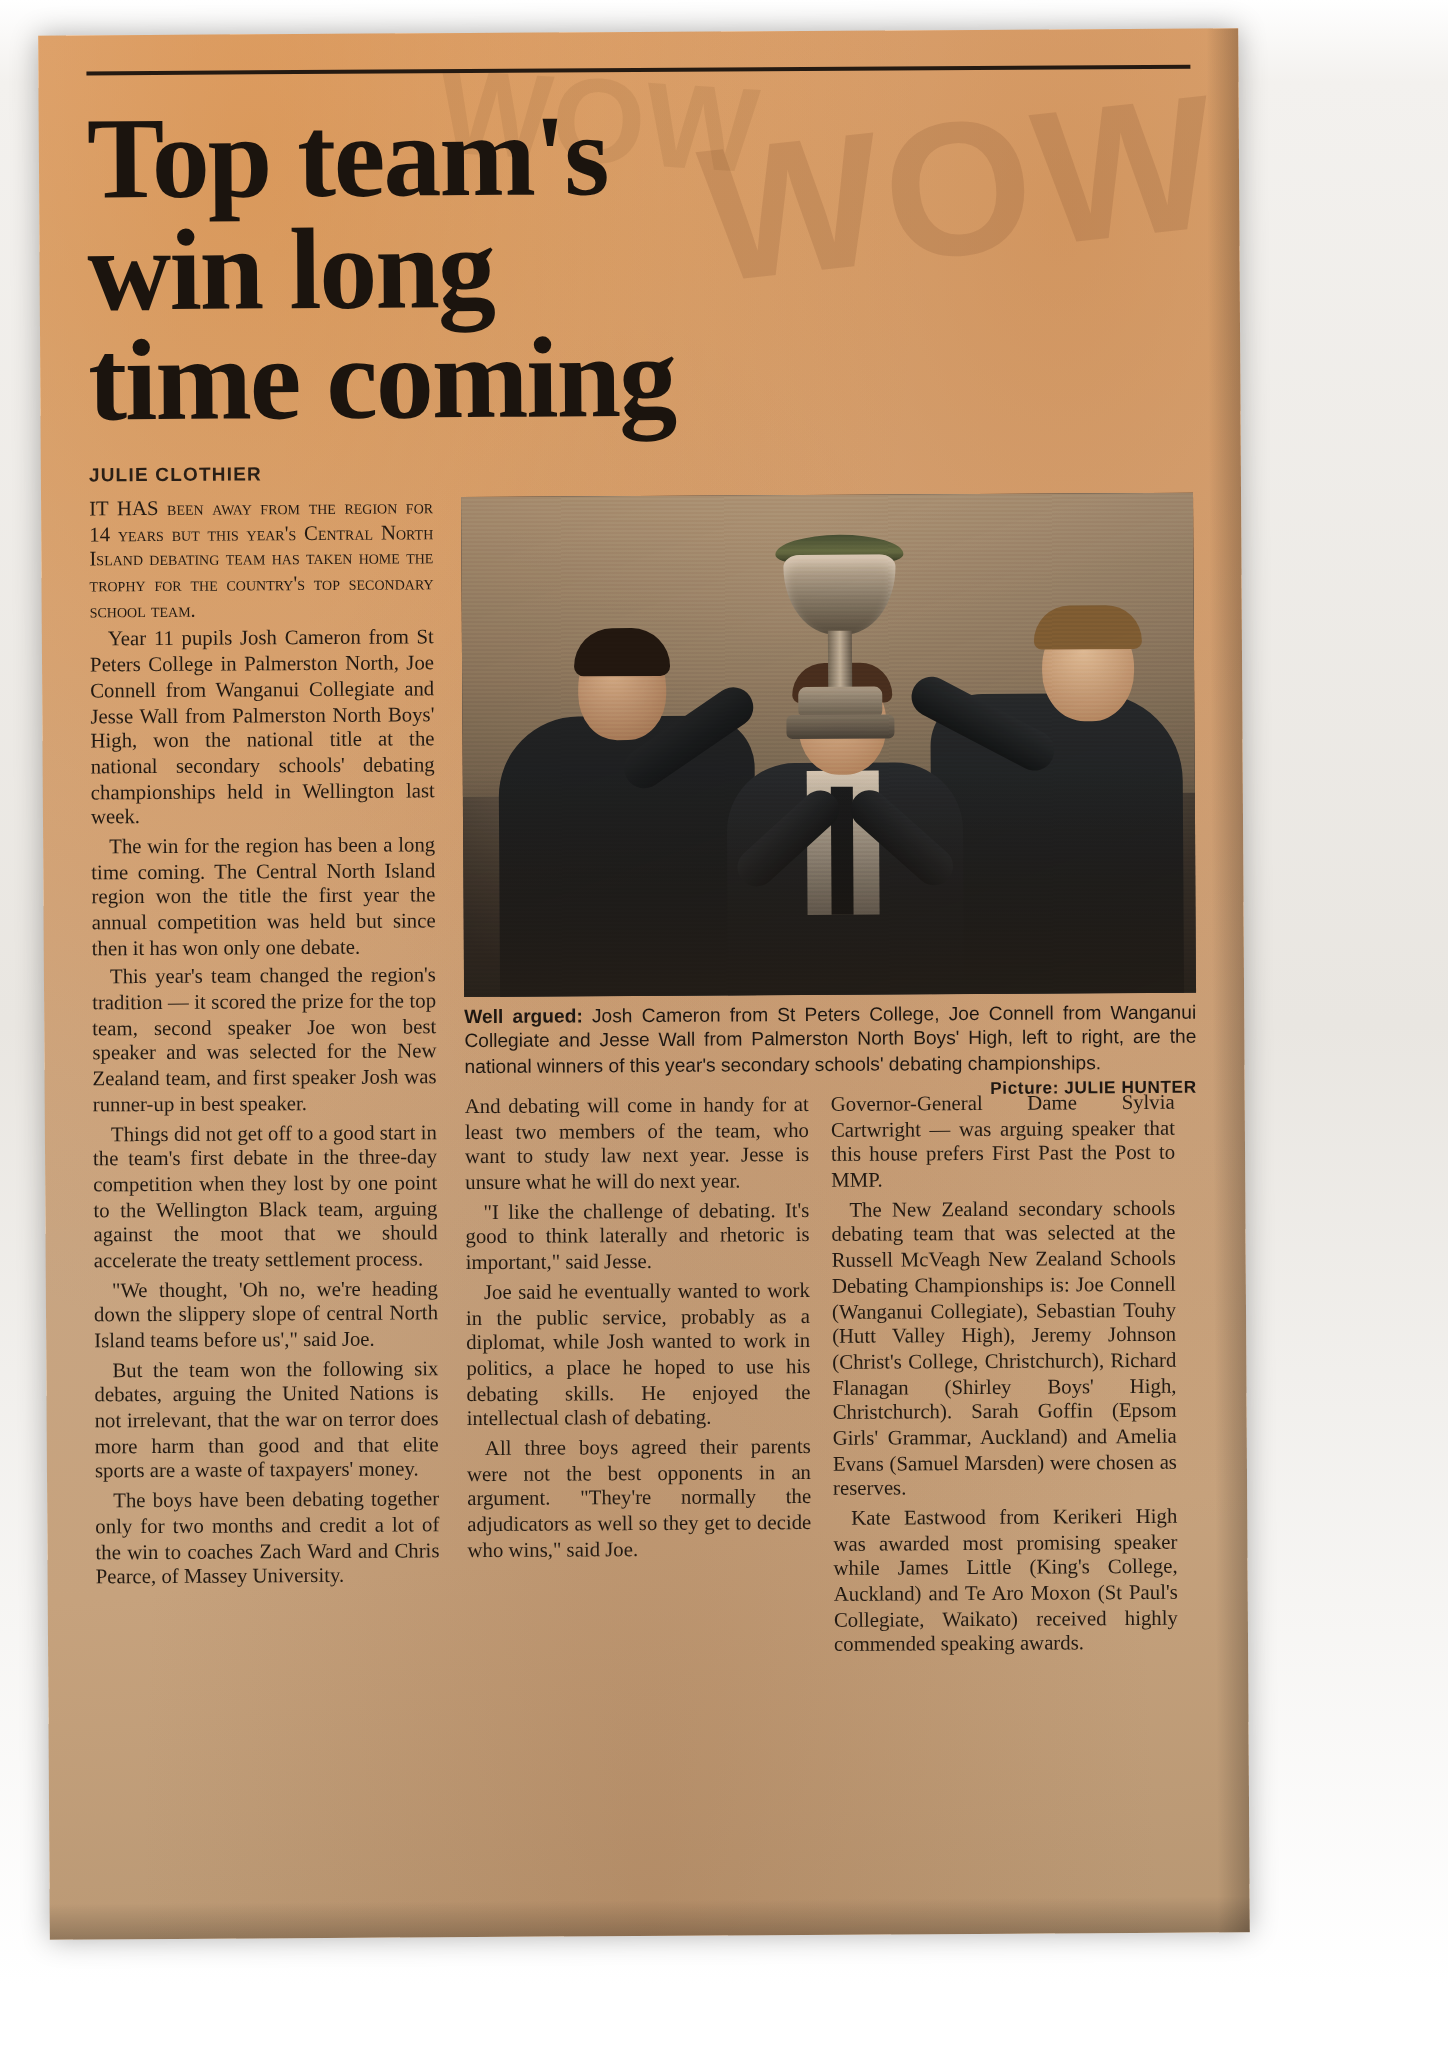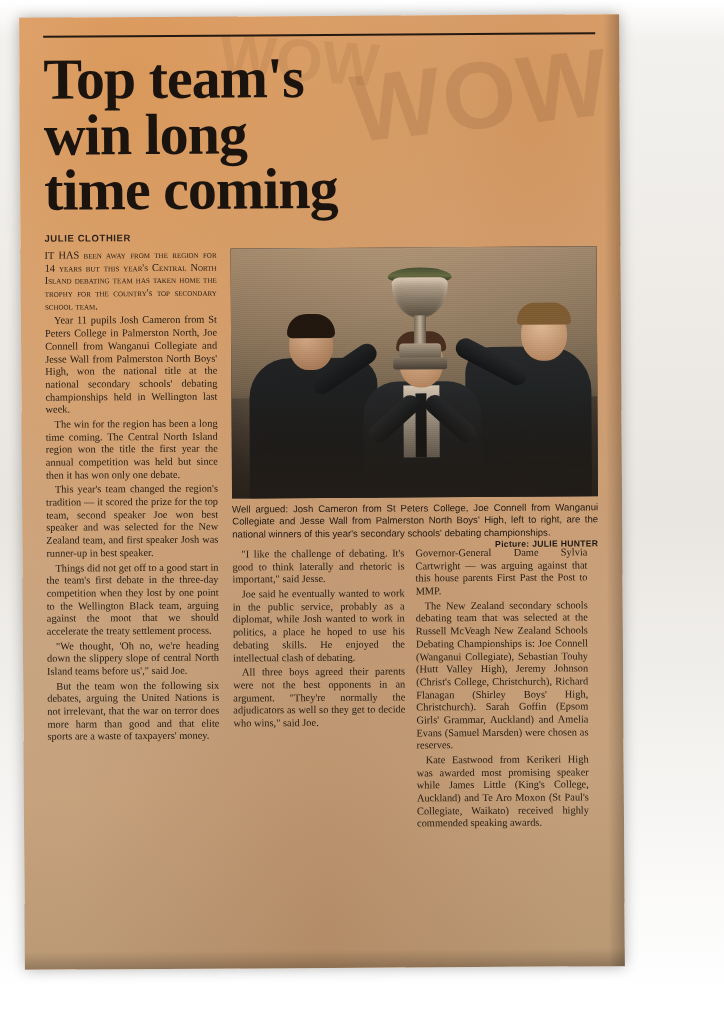--- a/index.html
+++ b/index.html
@@ -288,21 +288,21 @@
   }
 
   .caption {
     margin-top: 5px;
     font-family: "Liberation Sans", sans-serif;
     font-size: 9.6px;
     line-height: 1.3;
     color: #1e1711;
     text-align: justify;
   }
-  .caption b { font-weight: normal; }
+  .caption b { font-weight: bold; }
   .credit {
     float: right;
     font-size: 8.6px;
     font-weight: bold;
     letter-spacing: .3px;
   }
 
   
   .lower {
     position: absolute;
@@ -352,20 +352,21 @@
       <div class="body-area">
 
         <div class="col col1">
           <p class="first leadin">IT HAS been away from the region for 14 years but this year's Central North Island debating team has taken home the trophy for the country's top secondary school team.</p>
           <p>Year 11 pupils Josh Cameron from St Peters College in Palmerston North, Joe Connell from Wanganui Collegiate and Jesse Wall from Palmerston North Boys' High, won the national title at the national secondary schools' debating championships held in Wellington last week.</p>
           <p>The win for the region has been a long time coming. The Central North Island region won the title the first year the annual competition was held but since then it has won only one debate.</p>
           <p>This year's team changed the region's tradition — it scored the prize for the top team, second speaker Joe won best speaker and was selected for the New Zealand team, and first speaker Josh was runner-up in best speaker.</p>
           <p>Things did not get off to a good start in the team's first debate in the three-day competition when they lost by one point to the Wellington Black team, arguing against the moot that we should accelerate the treaty settlement process.</p>
           <p>"We thought, 'Oh no, we're heading down the slippery slope of central North Island teams before us'," said Joe.</p>
           <p>But the team won the following six debates, arguing the United Nations is not irrelevant, that the war on terror does more harm than good and that elite sports are a waste of taxpayers' money.</p>
+          <p>The boys have been debating together only for two months and credit a lot of the win to coaches Zach Ward and Chris Pearce, of Massey University.</p>
         </div>
 
         <div class="photo-wrap">
           <div class="photo">
             <div class="ph-bg"></div>
             <div class="wall"></div>
 
             <div class="person p-left">
               <div class="torso"></div>
               <div class="head"></div>
@@ -404,26 +405,27 @@
           </div>
 
           <div class="caption">
             <b>Well argued:</b><span> Josh Cameron from St Peters College, Joe Connell from Wanganui Collegiate and Jesse Wall from Palmerston North Boys' High, left to right, are the national winners of this year's secondary schools' debating championships.</span>
             <span class="credit">Picture: JULIE HUNTER</span>
           </div>
         </div>
 
         <div class="lower">
           <div class="col c2">
+            <p class="first">And debating will come in handy for at least two members of the team, who want to study law next year. Jesse is unsure what he will do next year.</p>
             <p>"I like the challenge of debating. It's good to think laterally and rhetoric is important," said Jesse.</p>
             <p>Joe said he eventually wanted to work in the public service, probably as a diplomat, while Josh wanted to work in politics, a place he hoped to use his debating skills. He enjoyed the intellectual clash of debating.</p>
             <p>All three boys agreed their parents were not the best opponents in an argument. "They're normally the adjudicators as well so they get to decide who wins," said Joe.</p>
           </div>
           <div class="col c3">
-            <p class="first">Governor-General Dame Sylvia Cartwright — was arguing against that this house parents First Past the Post to MMP.</p>
+            <p class="first">Governor-General Dame Sylvia Cartwright — was arguing speaker that this house prefers First Past the Post to MMP.</p>
             <p>The New Zealand secondary schools debating team that was selected at the Russell McVeagh New Zealand Schools Debating Championships is: Joe Connell (Wanganui Collegiate), Sebastian Touhy (Hutt Valley High), Jeremy Johnson (Christ's College, Christchurch), Richard Flanagan (Shirley Boys' High, Christchurch). Sarah Goffin (Epsom Girls' Grammar, Auckland) and Amelia Evans (Samuel Marsden) were chosen as reserves.</p>
             <p>Kate Eastwood from Kerikeri High was awarded most promising speaker while James Little (King's College, Auckland) and Te Aro Moxon (St Paul's Collegiate, Waikato) received highly commended speaking awards.</p>
           </div>
         </div>
 
       </div>
     </div>
 
     <div class="edge-shadow"></div>
     <div class="bottom-shadow"></div>

